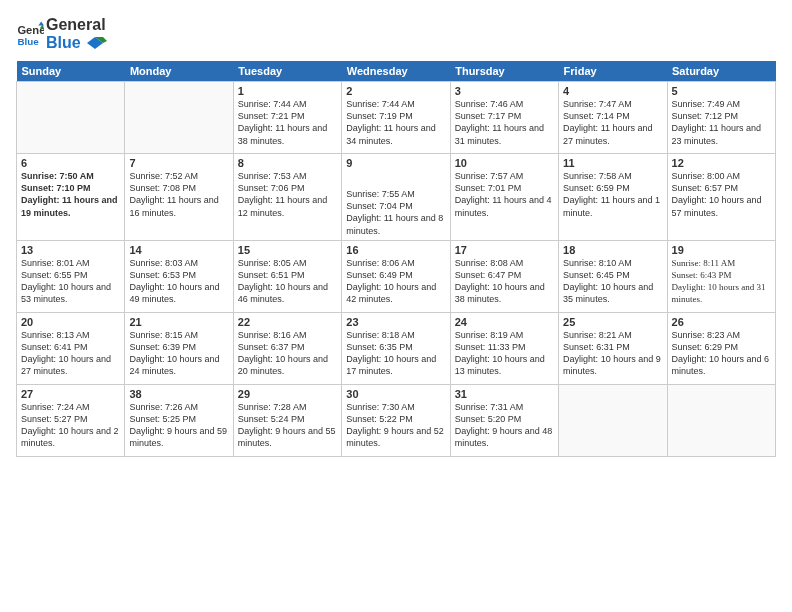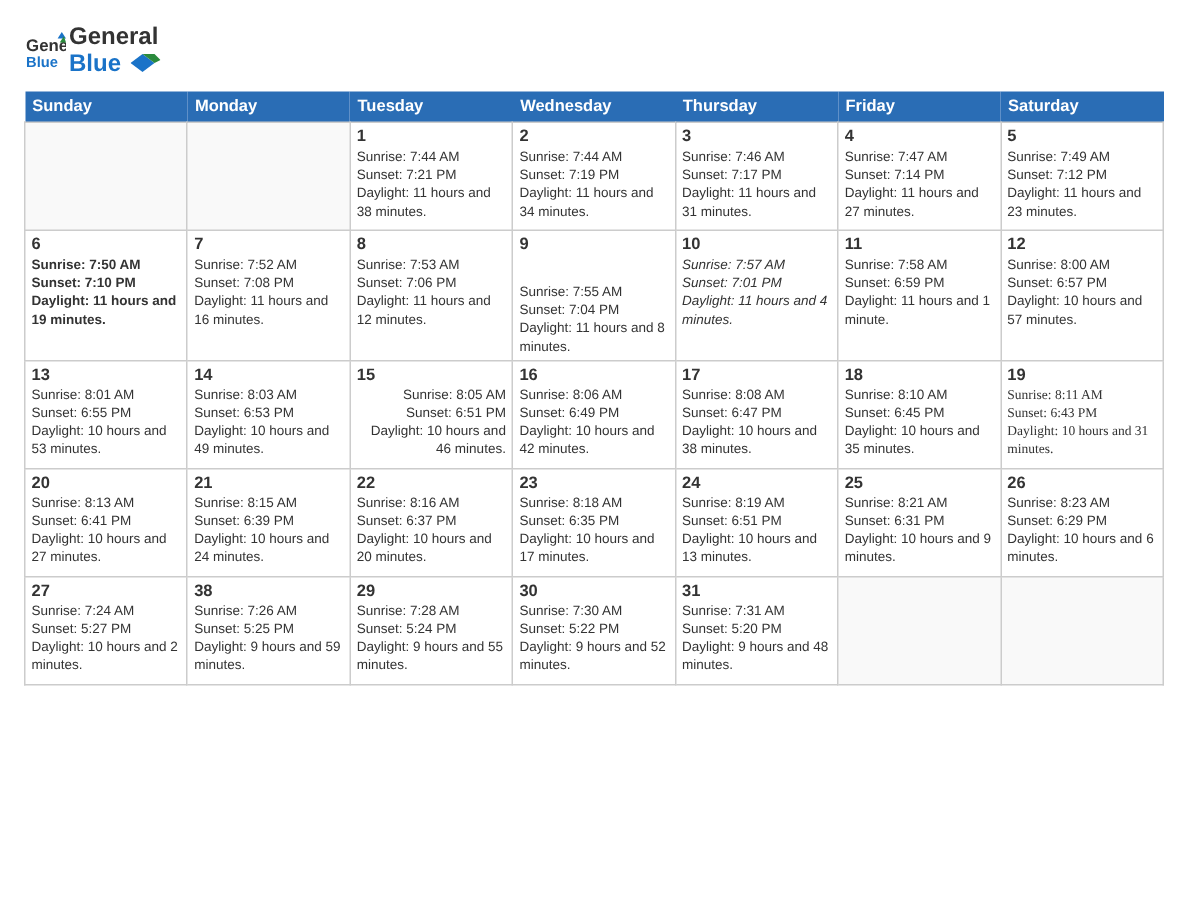--- a/index.html
+++ b/index.html
@@ -177,21 +177,21 @@
 Daylight: 11 hours and 12 minutes.</div>
           </td>
           <td>
             <span class="day-number">9</span>
             <div class="day-info" style="white-space: pre-line; margin-top: 19px;">Sunrise: 7:55 AM
 Sunset: 7:04 PM
 Daylight: 11 hours and 8 minutes.</div>
           </td>
           <td>
             <span class="day-number">10</span>
-            <div class="day-info" style="white-space: pre-line; font-style: italic;">Sunrise: 7:57 AM
+            <div class="day-info" style="white-space: pre-line;">Sunrise: 7:57 AM
 Sunset: 7:01 PM
 Daylight: 11 hours and 4 minutes.</div>
           </td>
           <td>
             <span class="day-number">11</span>
             <div class="day-info" style="white-space: pre-line;">Sunrise: 7:58 AM
 Sunset: 6:59 PM
 Daylight: 11 hours and 1 minute.</div>
           </td>
           <td>
@@ -209,21 +209,21 @@
 Daylight: 10 hours and 53 minutes.</div>
           </td>
           <td>
             <span class="day-number">14</span>
             <div class="day-info" style="white-space: pre-line;">Sunrise: 8:03 AM
 Sunset: 6:53 PM
 Daylight: 10 hours and 49 minutes.</div>
           </td>
           <td>
             <span class="day-number">15</span>
-            <div class="day-info" style="white-space: pre-line; text-align: right;">Sunrise: 8:05 AM
+            <div class="day-info" style="white-space: pre-line;">Sunrise: 8:05 AM
 Sunset: 6:51 PM
 Daylight: 10 hours and 46 minutes.</div>
           </td>
           <td>
             <span class="day-number">16</span>
             <div class="day-info" style="white-space: pre-line;">Sunrise: 8:06 AM
 Sunset: 6:49 PM
 Daylight: 10 hours and 42 minutes.</div>
           </td>
           <td>
@@ -266,21 +266,21 @@
           </td>
           <td>
             <span class="day-number">23</span>
             <div class="day-info" style="white-space: pre-line;">Sunrise: 8:18 AM
 Sunset: 6:35 PM
 Daylight: 10 hours and 17 minutes.</div>
           </td>
           <td>
             <span class="day-number">24</span>
             <div class="day-info" style="white-space: pre-line;">Sunrise: 8:19 AM
-Sunset: 6:51 PM
+Sunset: 11:33 PM
 Daylight: 10 hours and 13 minutes.</div>
           </td>
           <td>
             <span class="day-number">25</span>
             <div class="day-info" style="white-space: pre-line;">Sunrise: 8:21 AM
 Sunset: 6:31 PM
 Daylight: 10 hours and 9 minutes.</div>
           </td>
           <td>
             <span class="day-number">26</span>

